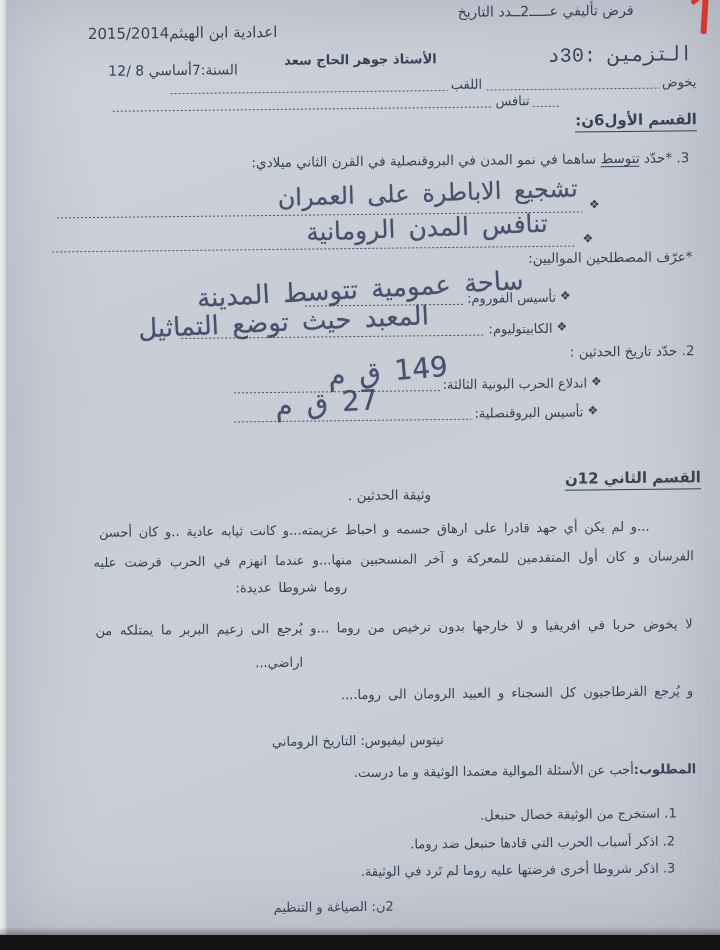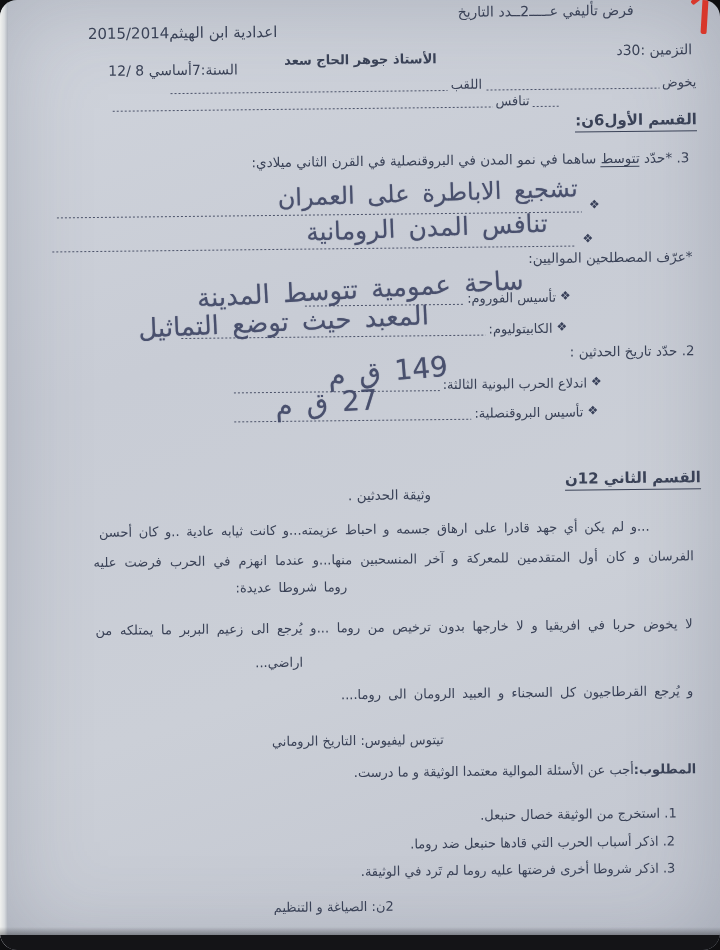--- a/index.html
+++ b/index.html
@@ -1,17 +1,17 @@
 <!DOCTYPE html>
 <html lang="ar"><head>
 <meta charset="utf-8">
 <style>
   html,body{margin:0;padding:0;background:#0e0e10;}
   .stage{position:relative;width:720px;height:950px;overflow:hidden;
-         font-family:"DejaVu Sans",sans-serif;border-radius:17px;}
+         font-family:"DejaVu Sans",sans-serif;}
   .paper{position:absolute;inset:0;direction:rtl;
          background:linear-gradient(160deg,#d0d4dc 0%,#c8ccd5 35%,#cbcfd7 65%,#c1c5cf 100%);
          box-shadow:inset 0 0 90px rgba(80,86,104,.28);}
   .tilt{position:absolute;inset:0;transform:rotate(-0.65deg);transform-origin:50% 42%;}
   .line{position:absolute;white-space:nowrap;color:#3a4257;font-size:13px;}
   .b{font-weight:bold;}
   .u{border-bottom:1.6px solid #3a4257;padding-bottom:2px;}
   .uw{border-bottom:1.3px solid #3a4257;}
   .row{position:absolute;display:flex;align-items:flex-end;color:#3a4257;font-size:13px;}
   .dots{flex:1;height:15px;margin:0 3px;
@@ -39,21 +39,21 @@
 </style>
 </head>
 <body>
 
 <div class="stage">
   <div class="paper">
     <div class="tilt">
 
       <div class="line" style="top:5px;right:82px;font-size:14px;">فرض تأليفي عـــــ2ــدد التاريخ</div>
       <div class="line" style="top:22px;left:92px;font-size:15px;">اعدادية ابن الهيثم2015/2014</div>
-      <div class="line" style="top:45px;right:24px;font-size:14px;">التزمين :30د</div>
+      <div class="line" style="top:45px;right:24px;font-size:20px;font-family:Liberation Mono, monospace;">التزمين :30د</div>
       <div class="line b" style="top:52px;left:288px;">الأستاذ جوهر الحاج سعد</div>
       <div class="line" style="top:60px;left:112px;font-size:14px;">
         <span>السنة:7أساسي</span>
         <span dir="ltr">12/ 8</span>
       </div>
 
       <div class="row" style="top:78px;right:20px;width:530px;">
         <span>يخوض</span>
         <span class="dots"></span>
         <span>اللقب</span>

